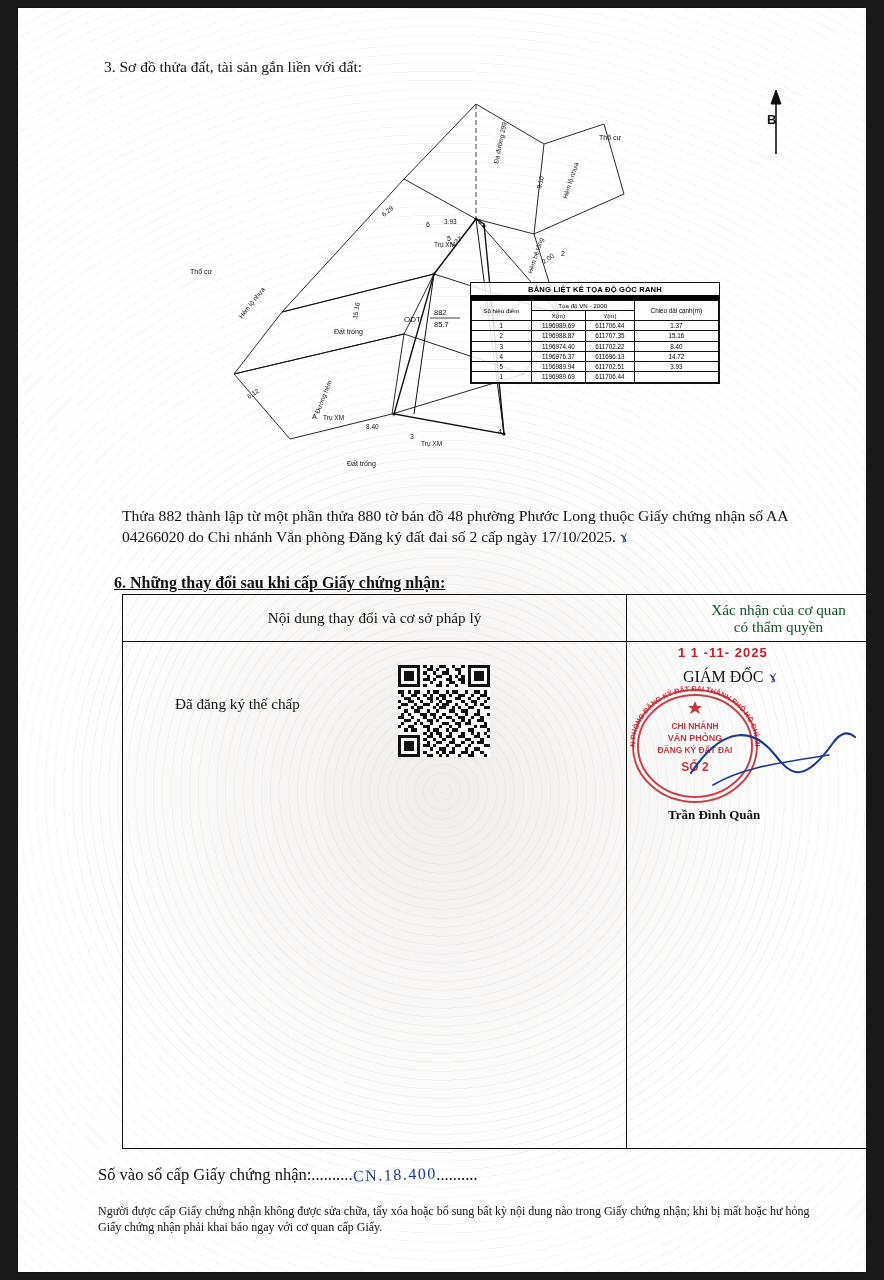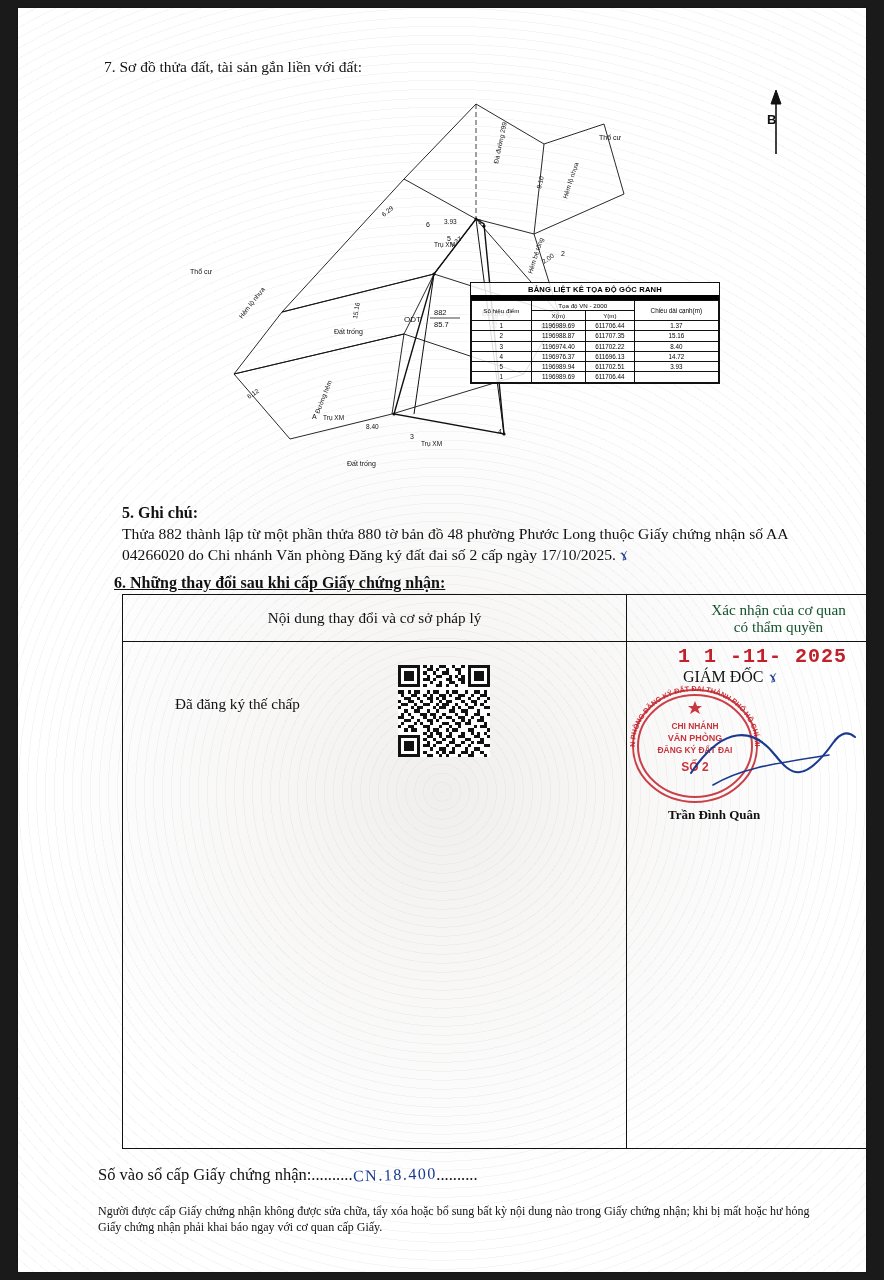--- a/index.html
+++ b/index.html
@@ -197,22 +197,22 @@
     width: 92px;
     height: 92px;
   }
   .qr svg { display: block; }
 
   
   .date-stamp {
     position: absolute;
     left: 555px;
     top: 50px;
-    font-family: Liberation Mono, monospace;
-    font-size: 20px;
+    font-family: Liberation Sans, sans-serif;
+    font-size: 13px;
     font-weight: bold;
     color: #c2202a;
     letter-spacing: 1px;
   }
   .director-label {
     position: absolute;
     left: 560px;
     top: 72px;
     font-size: 16px;
     color: #111;
@@ -279,21 +279,21 @@
 
   
   .mt { font-family: "Liberation Sans", sans-serif; fill: #111; }
 </style>
 </head>
 <body>
 
 <div class="page">
   <div class="content">
 
-    <div class="sec4-title">7. Sơ đồ thửa đất, tài sản gắn liền với đất:</div>
+    <div class="sec4-title">3. Sơ đồ thửa đất, tài sản gắn liền với đất:</div>
 
     <div class="map-area">
       <svg width="700" height="400" viewBox="0 0 700 400" xmlns="http://www.w3.org/2000/svg">
         <g fill="none" stroke="#111" stroke-width="1">
 
           <path d="M178 228 L300 95 L372 135 L330 190 Z" stroke-width="0.9"></path>
           <path d="M130 290 L178 228 L330 190 L300 250 Z" stroke-width="0.9"></path>
           <path d="M130 290 L300 250 L288 330 L186 355 Z" stroke-width="0.9"></path>
 
           <path d="M372 20 L372 135" stroke-dasharray="5 3" stroke-width="0.8"></path>
@@ -427,21 +427,20 @@
               <td class="sidecol">1</td>
               <td class="num">1196989.69</td>
               <td class="num">611706.44</td>
               <td class="sidecol"></td>
             </tr>
           </tbody>
       </table>
     </div>
 
     <div class="sec5">
-      <h3>5. Ghi chú:</h3>
       <p><span>Thửa 882 thành lập từ một phần thửa 880 tờ bản đồ 48 phường Phước Long thuộc Giấy chứng nhận số AA 04266020 do Chi nhánh Văn phòng Đăng ký đất đai số 2 cấp ngày 17/10/2025.</span><span class="sig-mark">ɤ</span></p>
     </div>
 
     <div class="sec6-title">6. Những thay đổi sau khi cấp Giấy chứng nhận:</div>
 
     <div class="changes">
       <div class="colsplit"></div>
       <div class="headrow"></div>
       <div class="head-left">Nội dung thay đổi và cơ sở pháp lý</div>
       <div class="head-right">

